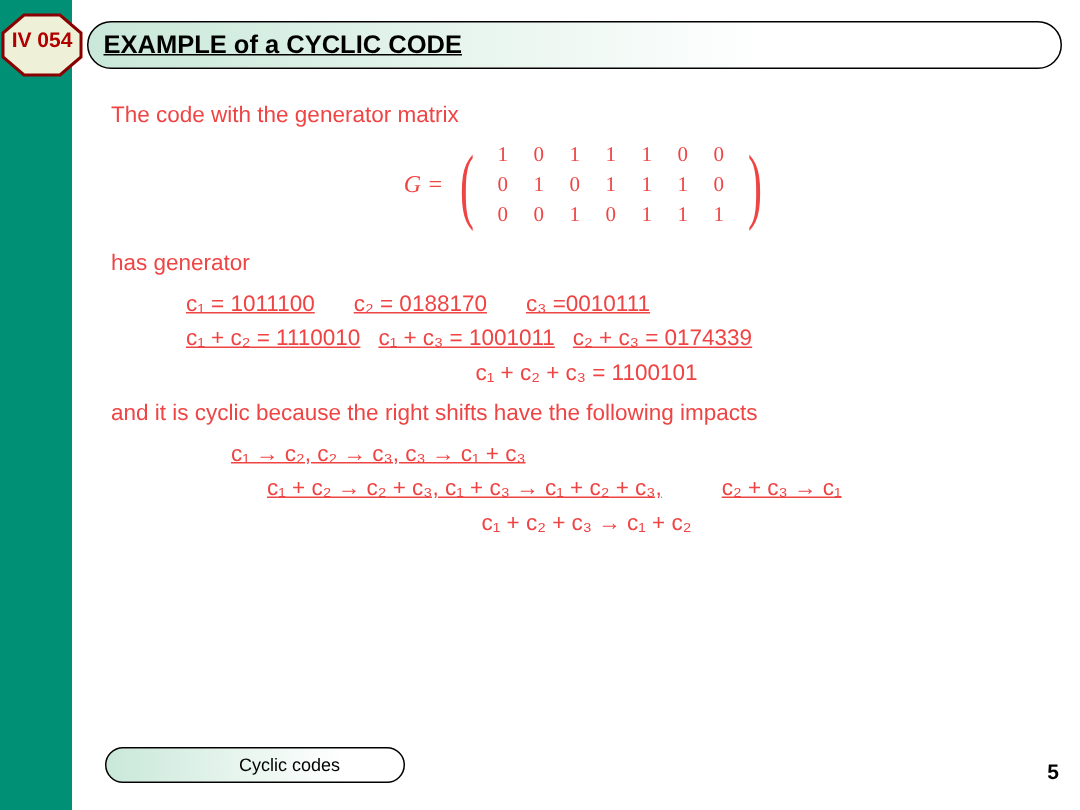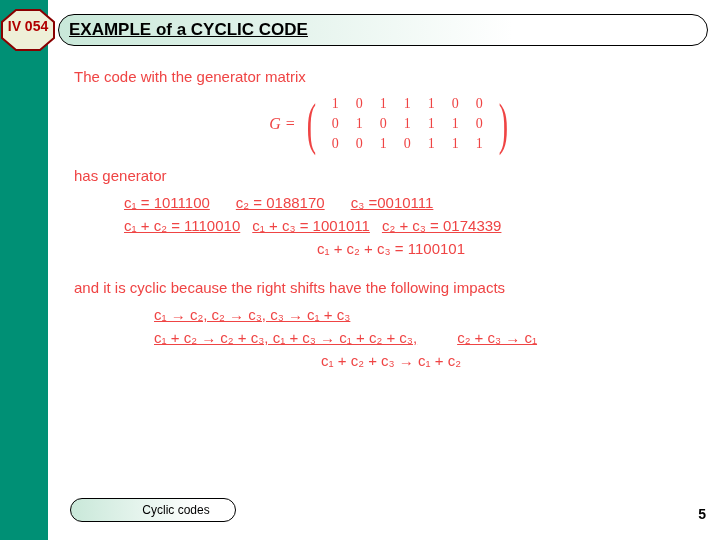--- a/index.html
+++ b/index.html
@@ -97,21 +97,21 @@
     font-size: 15px;
     text-decoration: underline;
   }
   .rowflex.tight { gap: 12px; }
   .center { text-align: center; margin: 6px 0; }
   .ital { font-style: italic; }
   .footercap {
     position: absolute;
     left: 70px;
     bottom: 18px;
-    width: 166px;
+    width: 200px;
     height: 24px;
     border: 1.5px solid #000;
     border-radius: 12px;
     background: linear-gradient(to right, #c9e8d9 0%, #ffffff 80%);
     display: flex;
     align-items: center;
     justify-content: center;
     font-size: 12px;
     padding-left: 46px;
   }
@@ -184,27 +184,27 @@
     </div>
 
     <div class="rowflex tight">
       <span>c₁ + c₂ = 1110010</span>
       <span>c₁ + c₃ = 1001011</span>
       <span>c₂ + c₃ = 0174339</span>
     </div>
 
     <div class="center">c₁ + c₂ + c₃ = 1100101</div>
 
-    <div class="para" style="margin-top:22px">and it is cyclic because the right shifts have the following impacts</div>
+    <div class="para" style="margin-top:10px">and it is cyclic because the right shifts have the following impacts</div>
 
     <div class="rowflex" style="margin-left:80px">
       <span>c₁ → c₂, c₂ → c₃, c₃ → c₁ + c₃</span>
     </div>
 
-    <div class="rowflex" style="margin-left:80px; gap:40px">
+    <div class="rowflex" style="margin-left:104px; gap:40px">
       <span>c₁ + c₂ → c₂ + c₃, c₁ + c₃ → c₁ + c₂ + c₃,</span>
       <span>c₂ + c₃ → c₁</span>
     </div>
 
     <div class="center">c₁ + c₂ + c₃ → c₁ + c₂</div>
 
   </div>
 
 </div>
 

